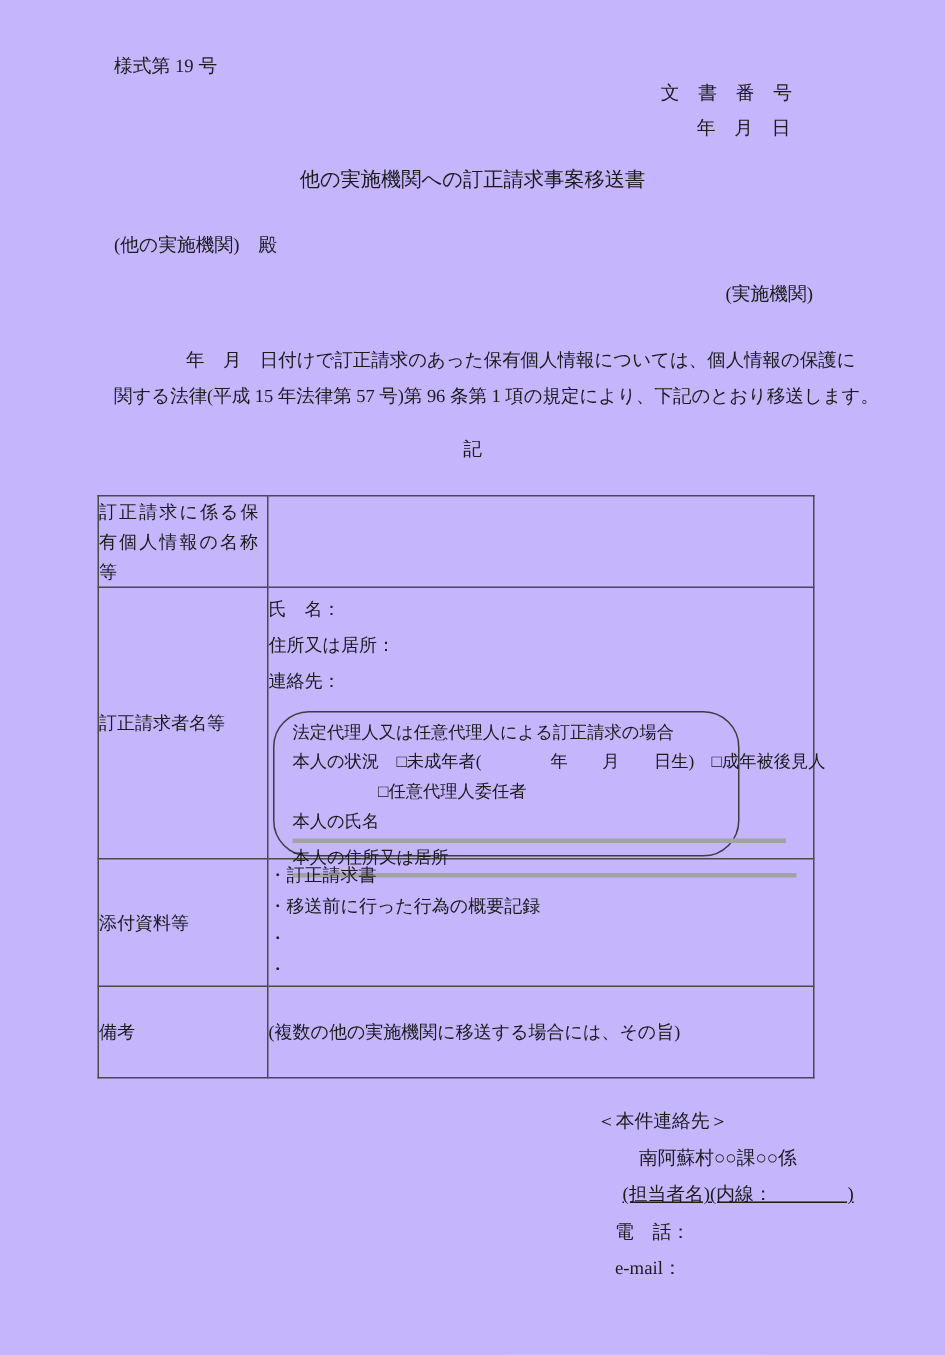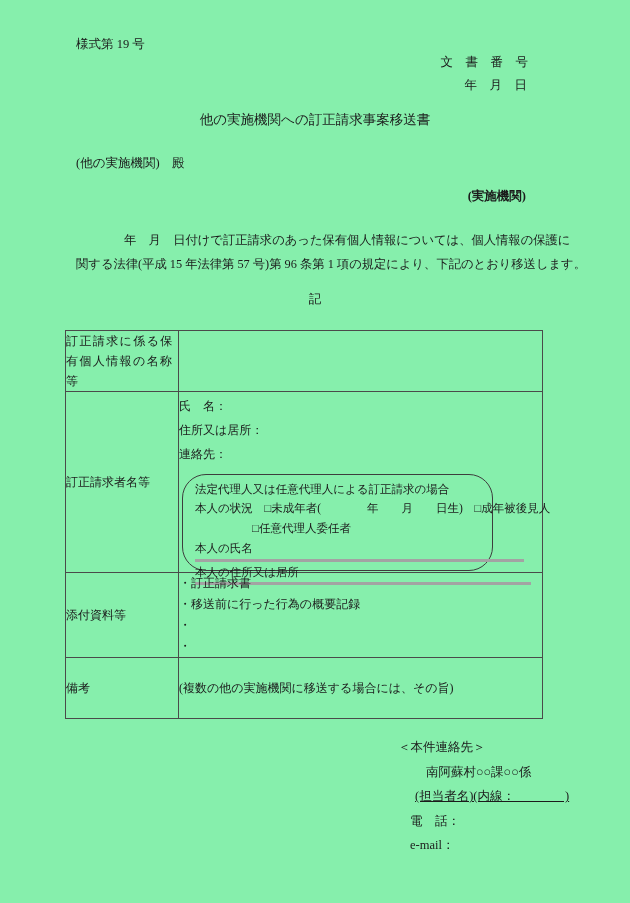--- a/index.html
+++ b/index.html
@@ -6,34 +6,34 @@
   body{
     background:#e8e8e8;
     font-family:"Liberation Serif","DejaVu Serif",serif;
     color:#1b1b1b;
   }
   .page{
     position:relative;
     width:630px;
     height:903px;
     margin:0 auto;
-    background:#86efac;
+    background:#c4b5fd;
     font-size:12.5px;
     overflow:hidden;
   }
   .abs{position:absolute;}
   .nowrap{white-space:pre;}
   .center{left:0;width:630px;text-align:center;}
 
   #form-number{left:76px;top:36px;}
   #doc-number{top:54px;right:102px;}
   #date-line{top:77px;right:103px;}
   #doc-title{top:111px;font-size:13.5px;}
   #addressee{left:76px;top:155px;}
-  #issuer{top:188px;right:104px;font-weight:bold;}
+  #issuer{top:188px;right:88px;}
 
   #paragraph{left:76px;top:229px;width:478px;font-size:12.3px;line-height:23.5px;}
   #paragraph .indent{padding-left:48px;}
 
   #ki{top:291px;}
 
   
   #transfer-table{
     position:absolute;left:65px;top:330px;
     width:478px;border-collapse:collapse;table-layout:fixed;

